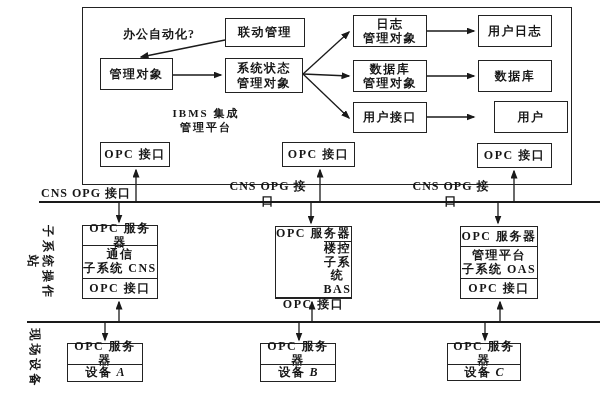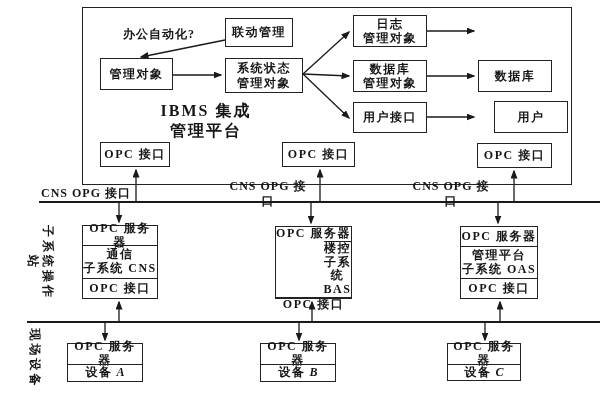--- a/index.html
+++ b/index.html
@@ -65,33 +65,34 @@
     <line x1="119" y1="322" x2="119" y2="302" stroke="#1a1a1a" stroke-width="1.3" marker-end="url(#arr)"></line>
     <line x1="105" y1="322" x2="105" y2="340" stroke="#1a1a1a" stroke-width="1.3" marker-end="url(#arr)"></line>
     <line x1="312" y1="322" x2="312" y2="302" stroke="#1a1a1a" stroke-width="1.3" marker-end="url(#arr)"></line>
     <line x1="299" y1="322" x2="299" y2="340" stroke="#1a1a1a" stroke-width="1.3" marker-end="url(#arr)"></line>
     <line x1="500" y1="322" x2="500" y2="302" stroke="#1a1a1a" stroke-width="1.3" marker-end="url(#arr)"></line>
     <line x1="485" y1="322" x2="485" y2="340" stroke="#1a1a1a" stroke-width="1.3" marker-end="url(#arr)"></line>
   </svg>
 
   <div class="box outer" style="left:82px;top:7px;width:490px;height:178px;"></div>
 
-  <div class="lbl" style="left:158px;top:104px;width:96px;height:34px;font-size:16px;letter-spacing:2px;">IBMS 集成
+  <div class="lbl" style="left:158px;top:104px;width:96px;height:34px;font-size:11px;letter-spacing:2px;">IBMS 集成
 管理平台</div>
   <div class="lbl" style="left:120px;top:26px;width:78px;height:16px;">办公自动化?</div>
 
-  <div class="box" style="left:225px;top:18px;width:68px;height:29px;">联动管理</div>
+  <div class="box" style="left:225px;top:18px;width:80px;height:29px;">联动管理</div>
   <div class="box" style="left:100px;top:58px;width:73px;height:32px;">管理对象</div>
   <div class="box" style="left:225px;top:58px;width:78px;height:35px;">系统状态
 管理对象</div>
   <div class="box" style="left:353px;top:15px;width:74px;height:32px;">日志
 管理对象</div>
   <div class="box" style="left:353px;top:60px;width:74px;height:32px;">数据库
 管理对象</div>
   <div class="box" style="left:353px;top:102px;width:74px;height:31px;">用户接口</div>
+  <div class="box" style="left:478px;top:15px;width:74px;height:32px;">用户日志</div>
   <div class="box" style="left:478px;top:60px;width:74px;height:32px;">数据库</div>
   <div class="box" style="left:478px;top:101px;width:74px;height:32px;margin-left:16px;">用户</div>
 
   <div class="box" style="left:100px;top:142px;width:70px;height:25px;">OPC 接口</div>
   <div class="box" style="left:282px;top:142px;width:73px;height:25px;">OPC 接口</div>
   <div class="box" style="left:477px;top:143px;width:75px;height:25px;">OPC 接口</div>
 
   <div class="lbl" style="left:41px;top:186px;width:90px;height:15px;">CNS OPG 接口</div>
   <div class="lbl" style="left:224px;top:186px;width:88px;height:15px;">CNS OPG 接口</div>
   <div class="lbl" style="left:407px;top:186px;width:88px;height:15px;">CNS OPG 接口</div>

